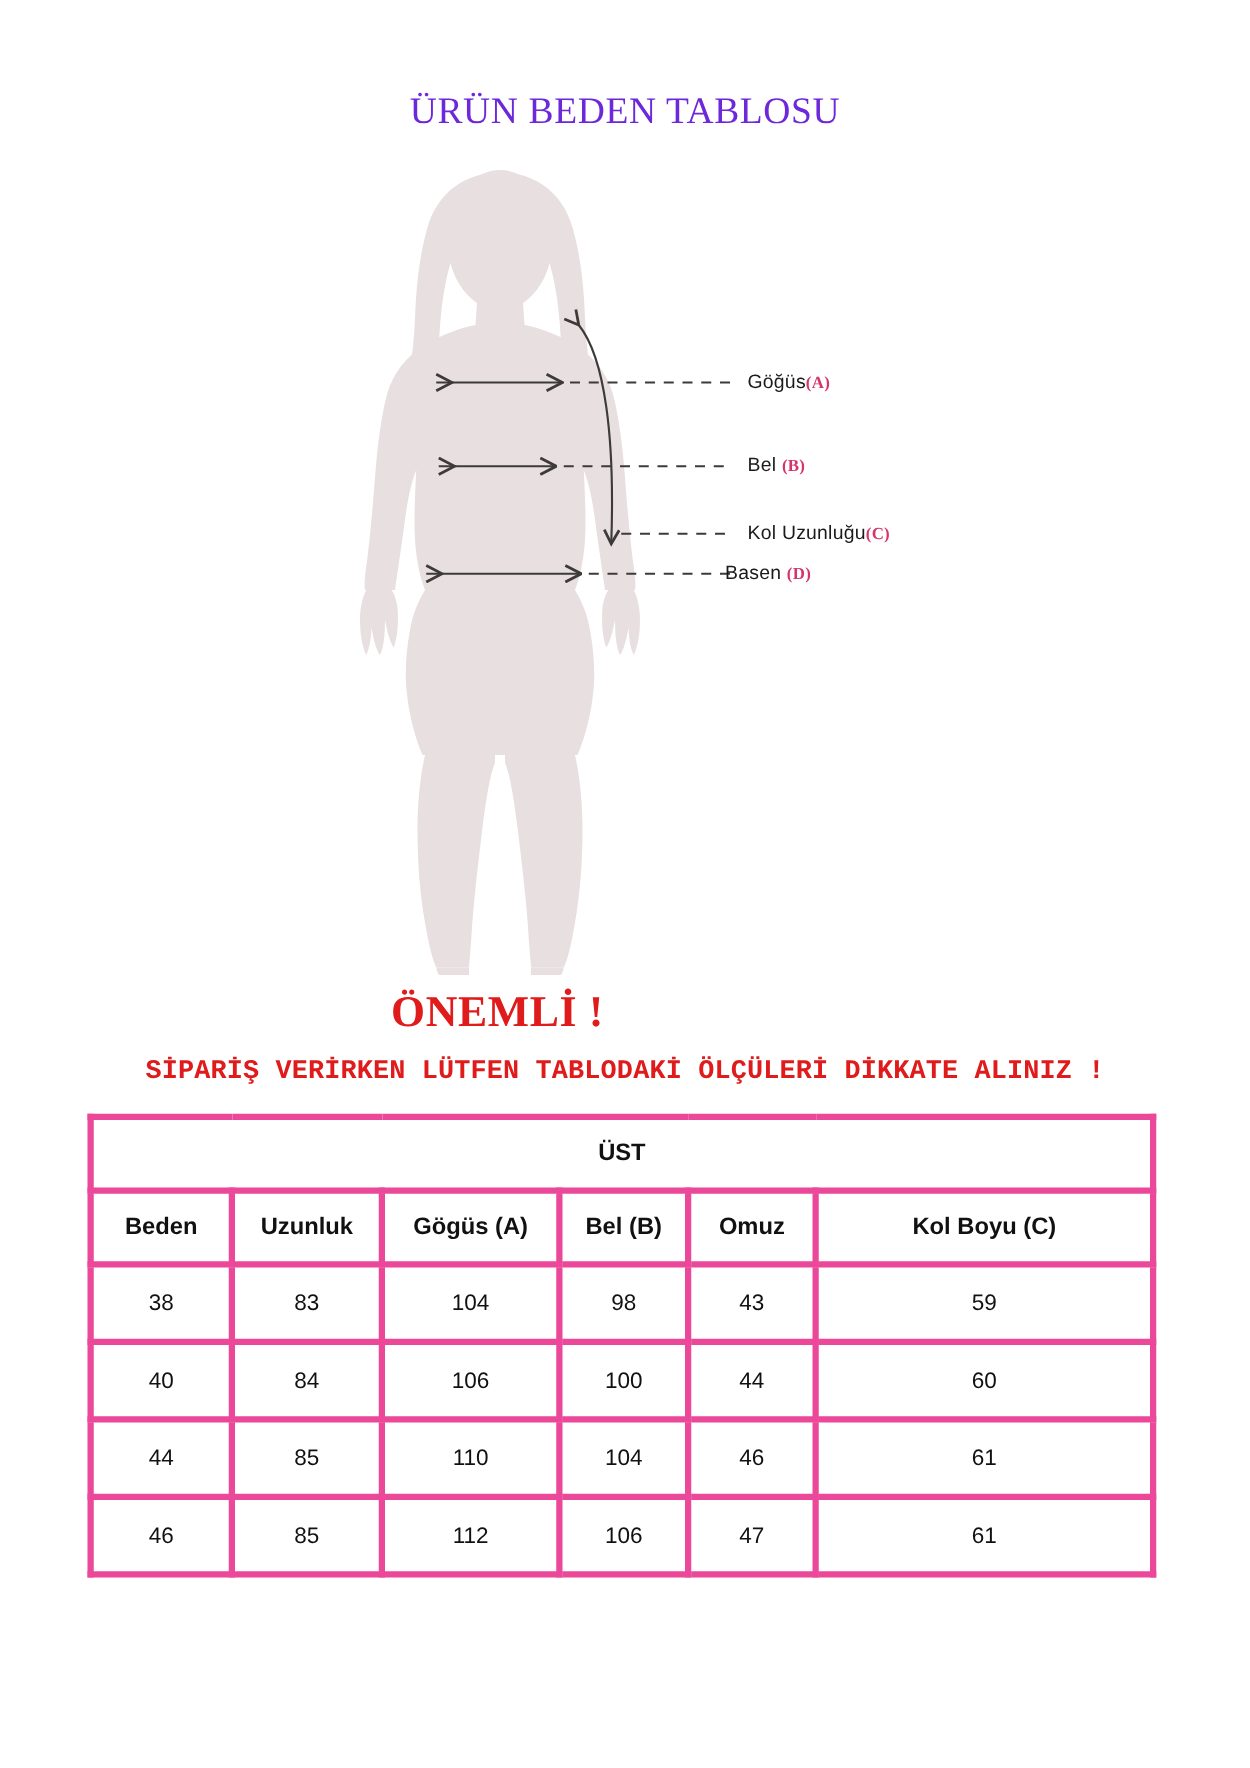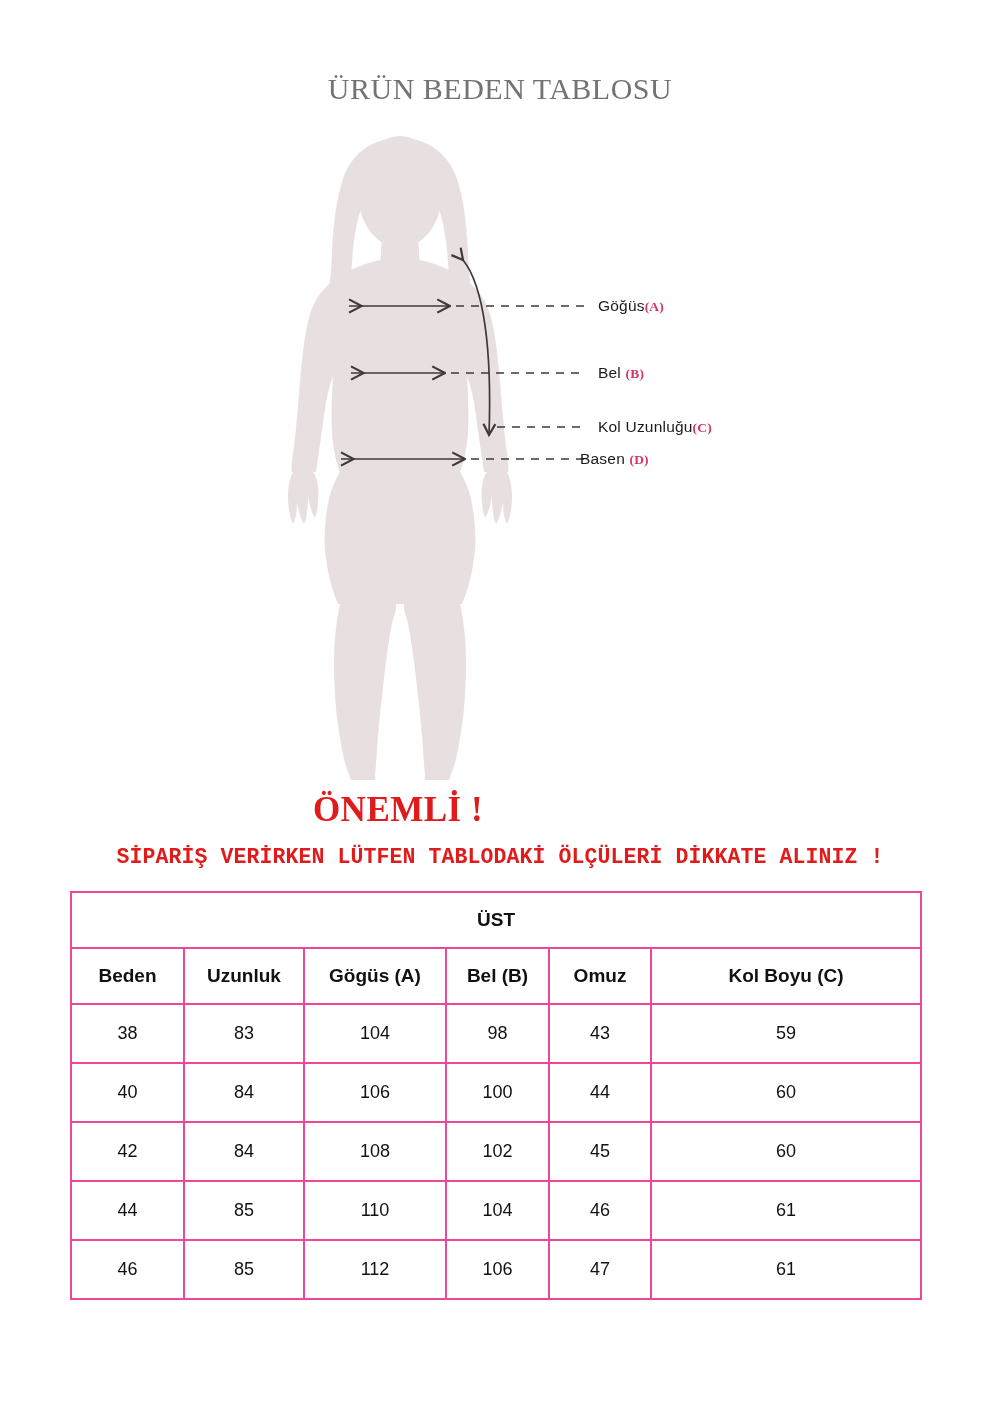--- a/index.html
+++ b/index.html
@@ -18,21 +18,21 @@
   
   .page-title {
     position: absolute;
     top: 72px;
     left: 0;
     width: 1000px;
     text-align: center;
     font-family: "Liberation Serif", serif;
     font-size: 30px;
     letter-spacing: 0.5px;
-    color: #737373;
+    color: #6d28d9;
     font-weight: 400;
   }
 
   
   .figure-area {
     position: absolute;
     top: 120px;
     left: 0;
     width: 882px;
     height: 660px;
@@ -88,21 +88,21 @@
     top: 891px;
     left: 70px;
     width: 850px;
   }
   table.size-table {
     border-collapse: collapse;
     width: 850px;
     table-layout: fixed;
   }
   table.size-table td {
-    border: 2px solid #ec4899;
+    border: 5px solid #ec4899;
     text-align: center;
     color: #111111;
     font-family: "Liberation Sans", sans-serif;
   }
   td.group-head {
     height: 52px;
     font-size: 19px;
     font-weight: 700;
   }
   td.col-head {
@@ -313,28 +313,20 @@
       </tr>
       <tr>
         <td class="data-cell">40</td>
         <td class="data-cell">84</td>
         <td class="data-cell">106</td>
         <td class="data-cell">100</td>
         <td class="data-cell">44</td>
         <td class="data-cell">60</td>
       </tr>
       <tr>
-        <td class="data-cell">42</td>
-        <td class="data-cell">84</td>
-        <td class="data-cell">108</td>
-        <td class="data-cell">102</td>
-        <td class="data-cell">45</td>
-        <td class="data-cell">60</td>
-      </tr>
-      <tr>
         <td class="data-cell">44</td>
         <td class="data-cell">85</td>
         <td class="data-cell">110</td>
         <td class="data-cell">104</td>
         <td class="data-cell">46</td>
         <td class="data-cell">61</td>
       </tr>
       <tr>
         <td class="data-cell">46</td>
         <td class="data-cell">85</td>

